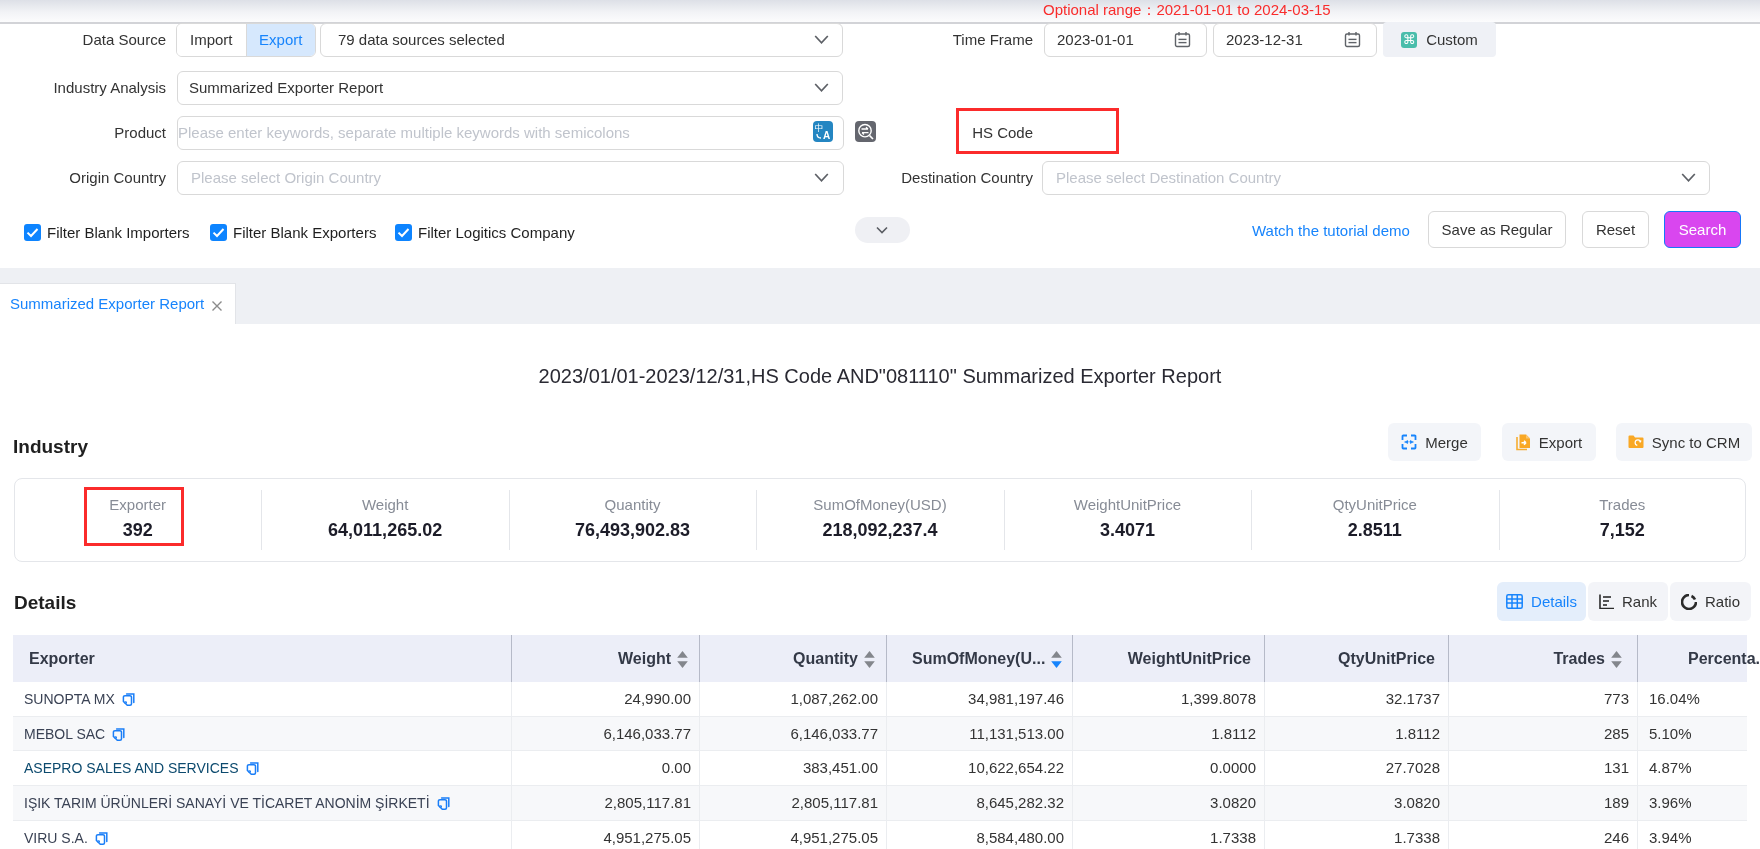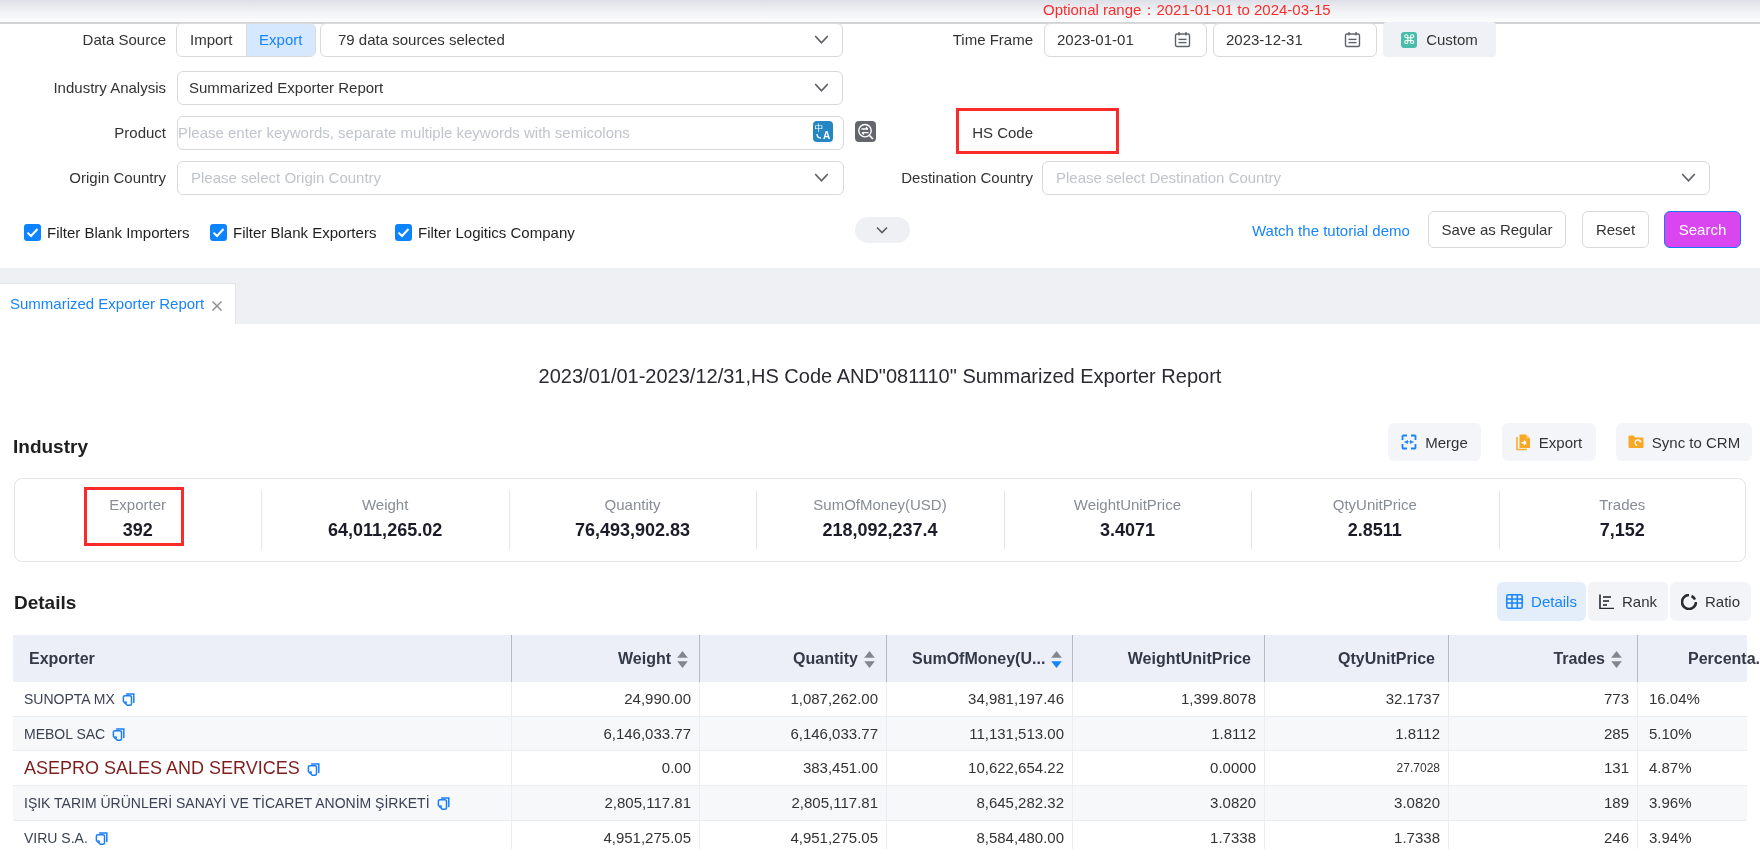--- a/index.html
+++ b/index.html
@@ -271,30 +271,30 @@
       <div class="abs" style="left:1448px;top:716.7px;width:181px;height:34.7px;line-height:34.7px;font-size:15px;color:#333;text-align:right;">285</div>
       <div class="abs" style="left:1649px;top:716.7px;height:34.7px;line-height:34.7px;font-size:15px;color:#333;">5.10%</div>
       <div class="abs" style="left:511px;top:716.7px;width:1px;height:34.7px;background:#ebedf0;"></div>
       <div class="abs" style="left:699px;top:716.7px;width:1px;height:34.7px;background:#ebedf0;"></div>
       <div class="abs" style="left:886px;top:716.7px;width:1px;height:34.7px;background:#ebedf0;"></div>
       <div class="abs" style="left:1072px;top:716.7px;width:1px;height:34.7px;background:#ebedf0;"></div>
       <div class="abs" style="left:1264px;top:716.7px;width:1px;height:34.7px;background:#ebedf0;"></div>
       <div class="abs" style="left:1448px;top:716.7px;width:1px;height:34.7px;background:#ebedf0;"></div>
       <div class="abs" style="left:1637px;top:716.7px;width:1px;height:34.7px;background:#ebedf0;"></div>
       <div class="abs" style="left:13px;top:751.4px;width:1734px;height:34.7px;background:#fff;border-bottom:1px solid #ebedf0;"></div>
-      <div class="abs" style="left:24px;top:751.4px;height:34.7px;line-height:34.7px;font-size:18px;color:#7f1d1d;white-space:nowrap;">ASEPRO SALES AND SERVICES<svg style="vertical-align:-2px;margin-left:7px;" width="13" height="13" viewBox="0 0 13 13">
+      <div class="abs" style="left:24px;top:751.4px;height:34.7px;line-height:34.7px;font-size:14px;color:#0c4a6e;white-space:nowrap;">ASEPRO SALES AND SERVICES<svg style="vertical-align:-2px;margin-left:7px;" width="13" height="13" viewBox="0 0 13 13">
           <path d="M4.6 1 H11.8 V9.4" fill="none" stroke="#1a7ef7" stroke-width="1.5" stroke-linecap="round"></path>
           <path d="M2.9 2.7 H8 A1.5 1.5 0 0 1 9.5 4.2 V10.7 A1.5 1.5 0 0 1 8 12.2 H5.3 L1.4 8.5 V4.2 A1.5 1.5 0 0 1 2.9 2.7 Z" fill="none" stroke="#1a7ef7" stroke-width="1.5"></path>
           <circle cx="3.6" cy="9.6" r="0.9" fill="none" stroke="#1a7ef7" stroke-width="1.1"></circle>
         </svg></div>
       <div class="abs" style="left:511px;top:751.4px;width:180px;height:34.7px;line-height:34.7px;font-size:15px;color:#333;text-align:right;">0.00</div>
       <div class="abs" style="left:699px;top:751.4px;width:179px;height:34.7px;line-height:34.7px;font-size:15px;color:#333;text-align:right;">383,451.00</div>
       <div class="abs" style="left:886px;top:751.4px;width:178px;height:34.7px;line-height:34.7px;font-size:15px;color:#333;text-align:right;">10,622,654.22</div>
       <div class="abs" style="left:1072px;top:751.4px;width:184px;height:34.7px;line-height:34.7px;font-size:15px;color:#333;text-align:right;">0.0000</div>
-      <div class="abs" style="left:1264px;top:751.4px;width:176px;height:34.7px;line-height:34.7px;font-size:12px;color:#333;text-align:right;">27.7028</div>
+      <div class="abs" style="left:1264px;top:751.4px;width:176px;height:34.7px;line-height:34.7px;font-size:15px;color:#333;text-align:right;">27.7028</div>
       <div class="abs" style="left:1448px;top:751.4px;width:181px;height:34.7px;line-height:34.7px;font-size:15px;color:#333;text-align:right;">131</div>
       <div class="abs" style="left:1649px;top:751.4px;height:34.7px;line-height:34.7px;font-size:15px;color:#333;">4.87%</div>
       <div class="abs" style="left:511px;top:751.4px;width:1px;height:34.7px;background:#ebedf0;"></div>
       <div class="abs" style="left:699px;top:751.4px;width:1px;height:34.7px;background:#ebedf0;"></div>
       <div class="abs" style="left:886px;top:751.4px;width:1px;height:34.7px;background:#ebedf0;"></div>
       <div class="abs" style="left:1072px;top:751.4px;width:1px;height:34.7px;background:#ebedf0;"></div>
       <div class="abs" style="left:1264px;top:751.4px;width:1px;height:34.7px;background:#ebedf0;"></div>
       <div class="abs" style="left:1448px;top:751.4px;width:1px;height:34.7px;background:#ebedf0;"></div>
       <div class="abs" style="left:1637px;top:751.4px;width:1px;height:34.7px;background:#ebedf0;"></div>
       <div class="abs" style="left:13px;top:786.1px;width:1734px;height:34.7px;background:#f7f8fa;border-bottom:1px solid #ebedf0;"></div>

